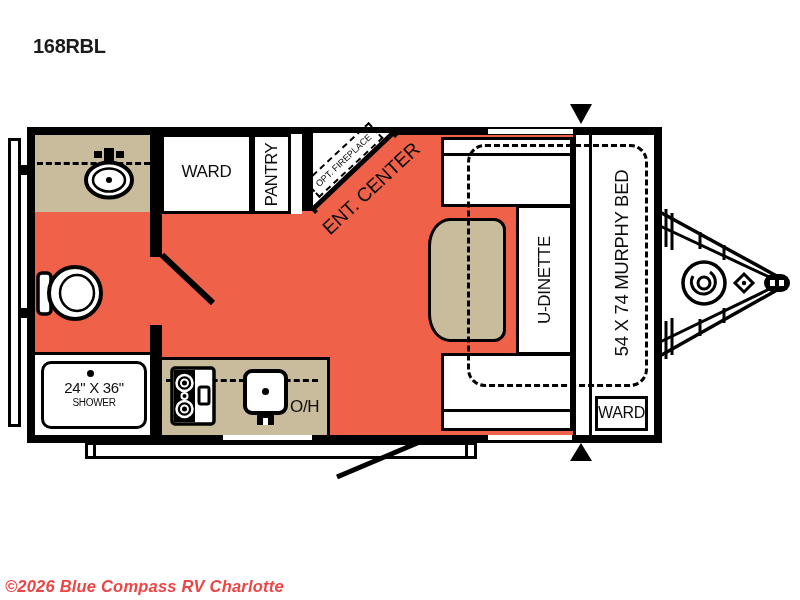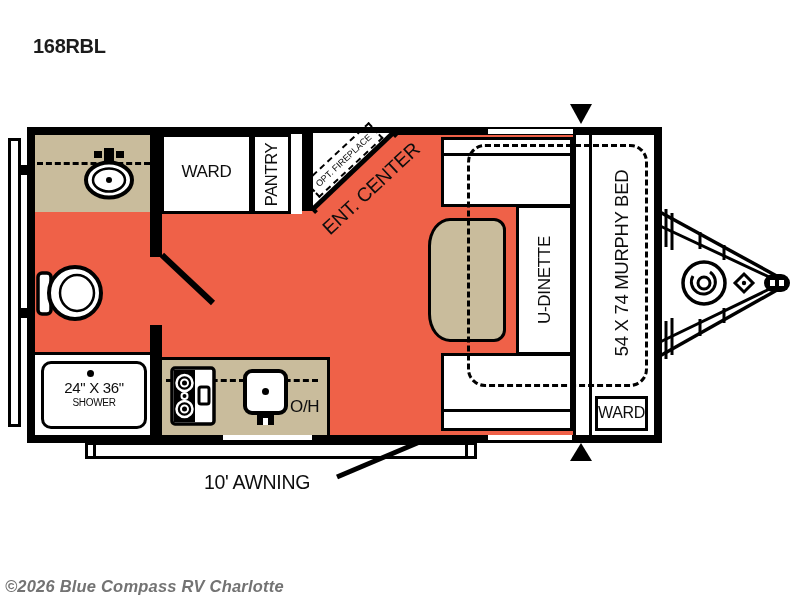--- a/index.html
+++ b/index.html
@@ -123,21 +123,20 @@
 
   <div class="abs" style="left:570px;top:104px;width:0;height:0;border-left:11.5px solid transparent;border-right:11.5px solid transparent;border-top:20px solid #000;"></div>
   <div class="abs" style="left:570px;top:443px;width:0;height:0;border-left:11.5px solid transparent;border-right:11.5px solid transparent;border-bottom:18px solid #000;"></div>
 
   <div class="abs" style="left:85px;top:442px;width:392px;height:17px;background:#fff;border:3px solid #000;"></div>
   <div class="abs" style="left:93px;top:442px;width:3px;height:17px;background:#000;"></div>
   <div class="abs" style="left:465px;top:442px;width:3px;height:17px;background:#000;"></div>
   <svg style="left:330px;top:434px;" width="100" height="48" viewBox="0 0 100 48">
     <line x1="7" y1="43" x2="92" y2="7" stroke="#000" stroke-width="5"></line>
   </svg>
-  <div class="lbl center" style="left:177px;top:471px;width:160px;font-size:19.5px;">10' AWNING</div>
 
   <svg style="left:658px;top:195px;" width="140" height="180" viewBox="0 0 140 180">
     <line x1="0" y1="16" x2="126" y2="85" stroke="#000" stroke-width="3.5"></line>
     <line x1="0" y1="30" x2="124" y2="88" stroke="#000" stroke-width="3"></line>
     <line x1="0" y1="162" x2="126" y2="91" stroke="#000" stroke-width="3.5"></line>
     <line x1="0" y1="148" x2="124" y2="88" stroke="#000" stroke-width="3"></line>
     <line x1="8" y1="14" x2="8" y2="52" stroke="#000" stroke-width="3"></line>
     <line x1="14" y1="18" x2="14" y2="55" stroke="#000" stroke-width="3"></line>
     <line x1="8" y1="126" x2="8" y2="164" stroke="#000" stroke-width="3"></line>
     <line x1="14" y1="123" x2="14" y2="160" stroke="#000" stroke-width="3"></line>
@@ -148,15 +147,15 @@
     <circle cx="46" cy="88" r="21" fill="#fff" stroke="#000" stroke-width="3.5"></circle>
     <path d="M 35 81 A 12 12 0 1 0 52 77" fill="none" stroke="#000" stroke-width="3"></path>
     <circle cx="46" cy="88" r="6" fill="#fff" stroke="#000" stroke-width="3"></circle>
     <polygon points="86,79 95,88 86,97 77,88" fill="#fff" stroke="#000" stroke-width="3"></polygon>
     <circle cx="86" cy="88" r="2.2" fill="#000"></circle>
     <rect x="106" y="79" width="26" height="18" rx="9" fill="#000"></rect>
     <rect x="112" y="85" width="5" height="6" fill="#fff"></rect>
     <rect x="121" y="85" width="5" height="6" fill="#fff"></rect>
   </svg>
 
-  <div class="lbl" style="left:5px;top:577px;font-size:16.5px;font-weight:bold;font-style:italic;color:#737373;letter-spacing:0.2px;">©2026 Blue Compass RV Charlotte</div>
+  <div class="lbl" style="left:5px;top:577px;font-size:16.5px;font-weight:bold;font-style:italic;color:#ef4444;letter-spacing:0.2px;">©2026 Blue Compass RV Charlotte</div>
 
 </div>
 
 </body></html>

